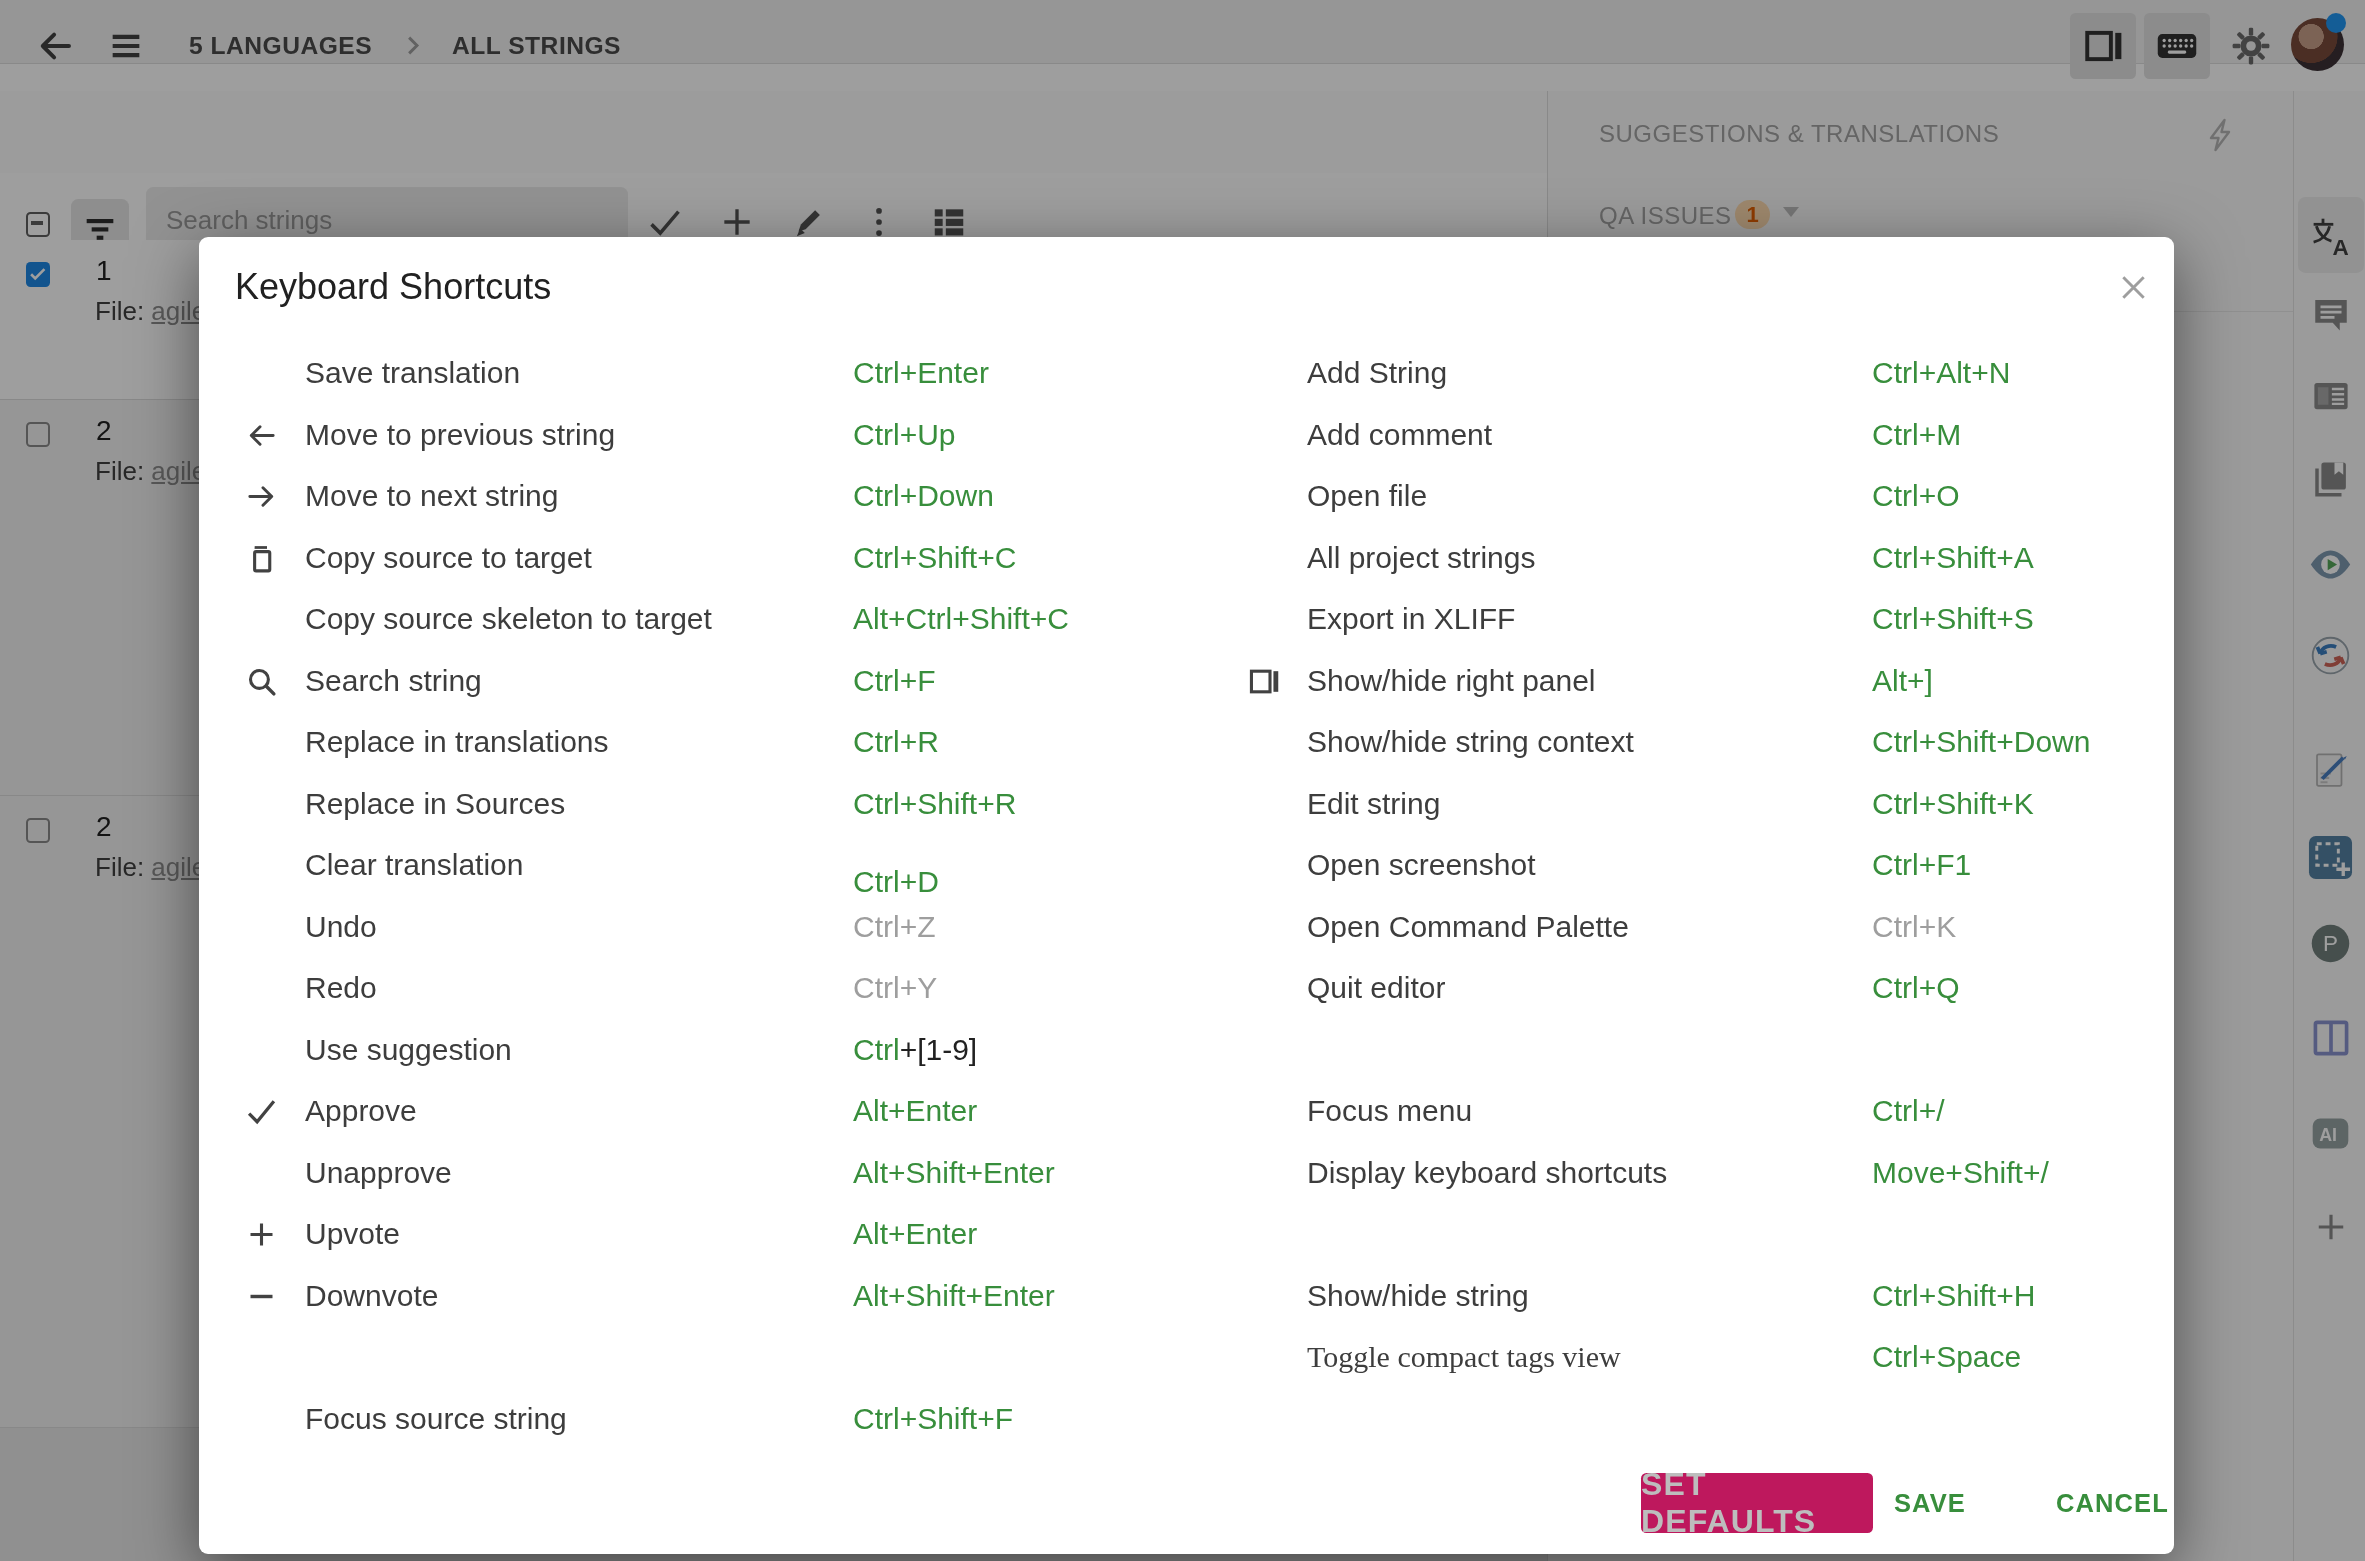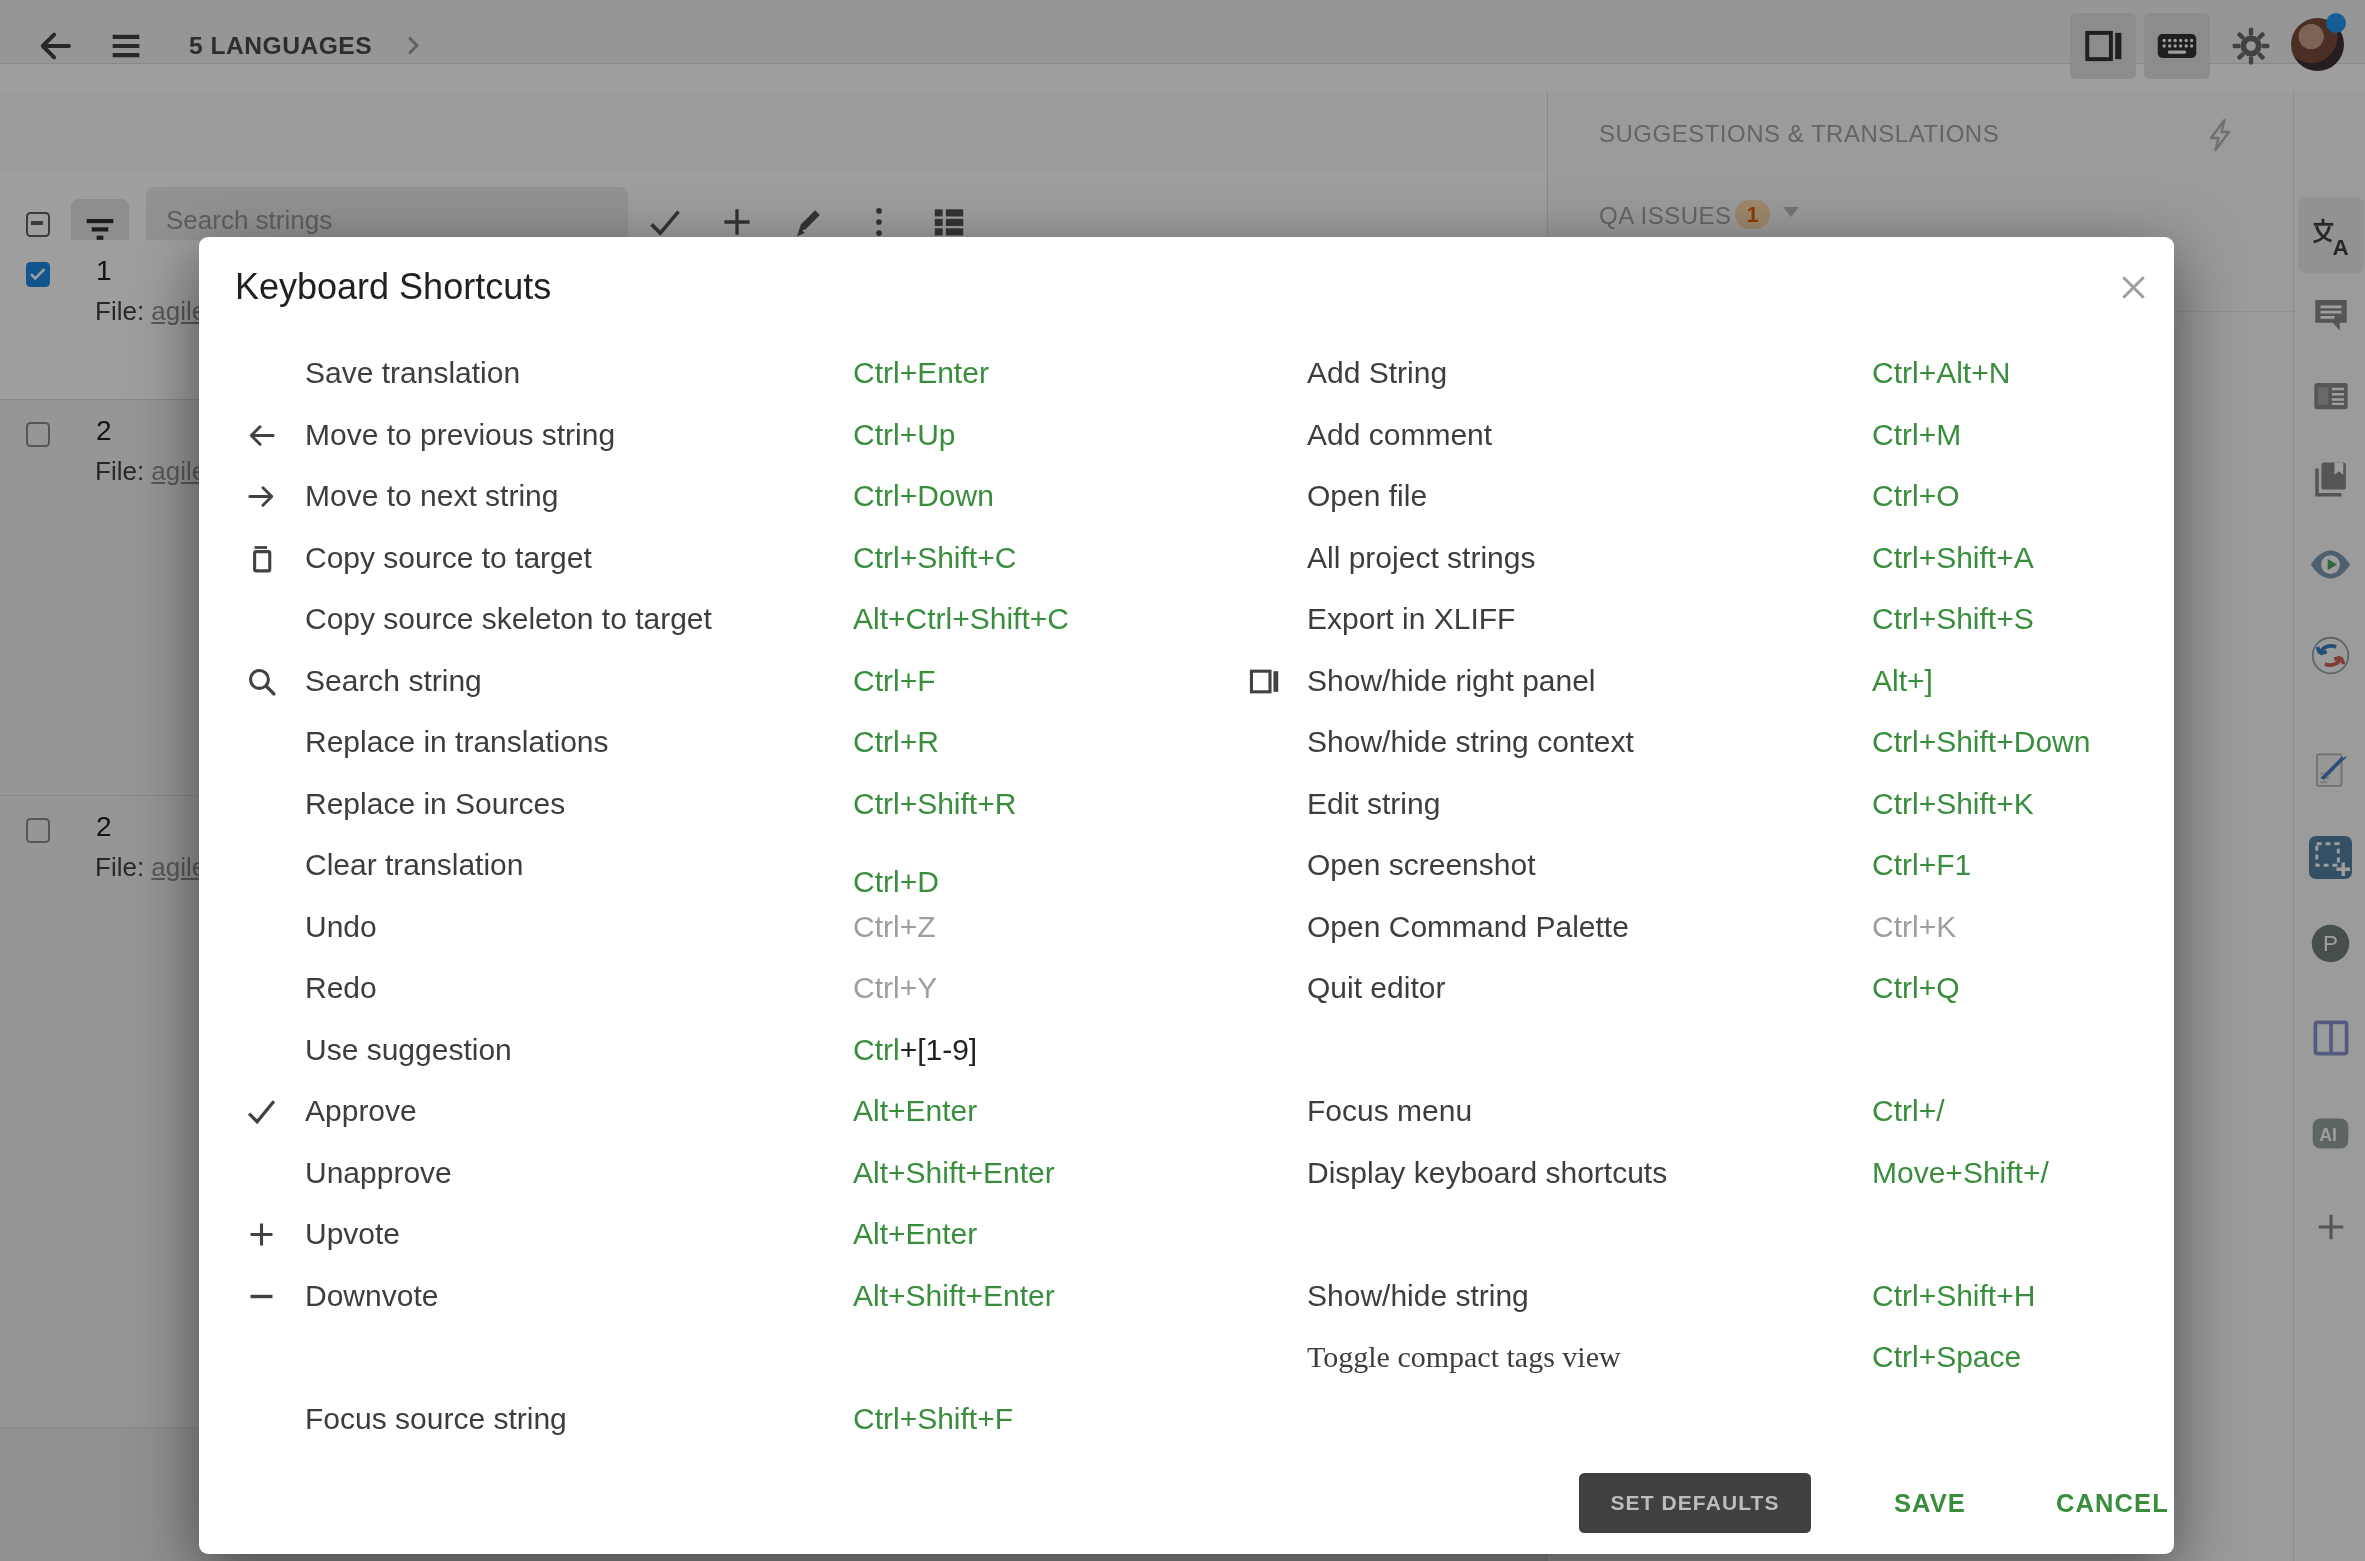--- a/index.html
+++ b/index.html
@@ -63,22 +63,22 @@
     box-shadow:0 18px 64px rgba(0,0,0,.5);}
   #modal-title{position:absolute;left:36px;top:29px;font-size:36px;color:#212121;}
   #modal-close{position:absolute;left:1911px;top:27px;width:47px;height:47px;display:flex;align-items:center;
     justify-content:center;color:#9e9e9e;cursor:pointer;}
   .sc-icon{position:absolute;width:36px;height:36px;display:flex;align-items:center;justify-content:center;}
   .sc-label{position:absolute;font-size:30px;color:#3d3d3d;white-space:nowrap;}
   .sc-key{position:absolute;font-size:30px;white-space:nowrap;cursor:pointer;}
   .sc-key .g{font-style:normal;color:var(--green);}
   .sc-key .dk{font-style:normal;color:#212121;}
   .sc-key.gray .g{color:#9e9e9e;}
-  #btn-defaults{position:absolute;left:1380px;top:1236px;width:232px;height:60px;background:#404040;border-radius:5.5px;
-    color:#bdbdbd;font-size:21px;font-weight:bold;letter-spacing:1.1px;display:flex;align-items:center;justify-content:center;}
+  #btn-defaults{position:absolute;left:1442px;top:1236px;width:232px;height:60px;background:#be185d;border-radius:5.5px;
+    color:#bdbdbd;font-size:32px;font-weight:bold;letter-spacing:1.1px;display:flex;align-items:center;justify-content:center;}
   .txt-btn{position:absolute;top:1236px;height:60px;display:flex;align-items:center;justify-content:center;
     color:var(--green);font-size:25.5px;font-weight:bold;letter-spacing:1.1px;cursor:pointer;}
   #btn-save{left:1672px;width:118px;}
   #btn-cancel{left:1836px;width:155px;}
 </style>
 </head>
 <body>
 
 <div id="canvas">
 
@@ -92,20 +92,21 @@
       <svg width="40" height="40" viewBox="0 0 48 48">
           <path d="M8 13h32M8 24h32M8 35h32" stroke="#424242" stroke-width="5" fill="none"></path>
         </svg>
     </div>
     <div id="breadcrumb-1">5 LANGUAGES</div>
     <div id="crumb-chev">
       <svg width="27" height="27" viewBox="0 0 24 24">
           <path d="M9 5l7 7-7 7" stroke="#9e9e9e" stroke-width="2.6" fill="none"></path>
         </svg>
     </div>
+    <div id="breadcrumb-2">ALL STRINGS</div>
 
     <div class="tb-ic tb-box" style="left:2070px">
       <svg width="42" height="42" viewBox="0 0 48 48">
           <rect x="6" y="9" width="27" height="30" stroke="#333" stroke-width="4.5" fill="none"></rect>
           <rect x="38" y="9" width="7" height="30" fill="#333"></rect>
         </svg>
     </div>
     <div class="tb-ic tb-box" style="left:2144px">
       <svg width="44" height="44" viewBox="0 0 48 48">
         <rect x="3" y="11" width="42" height="26" rx="5" fill="#333"></rect>

